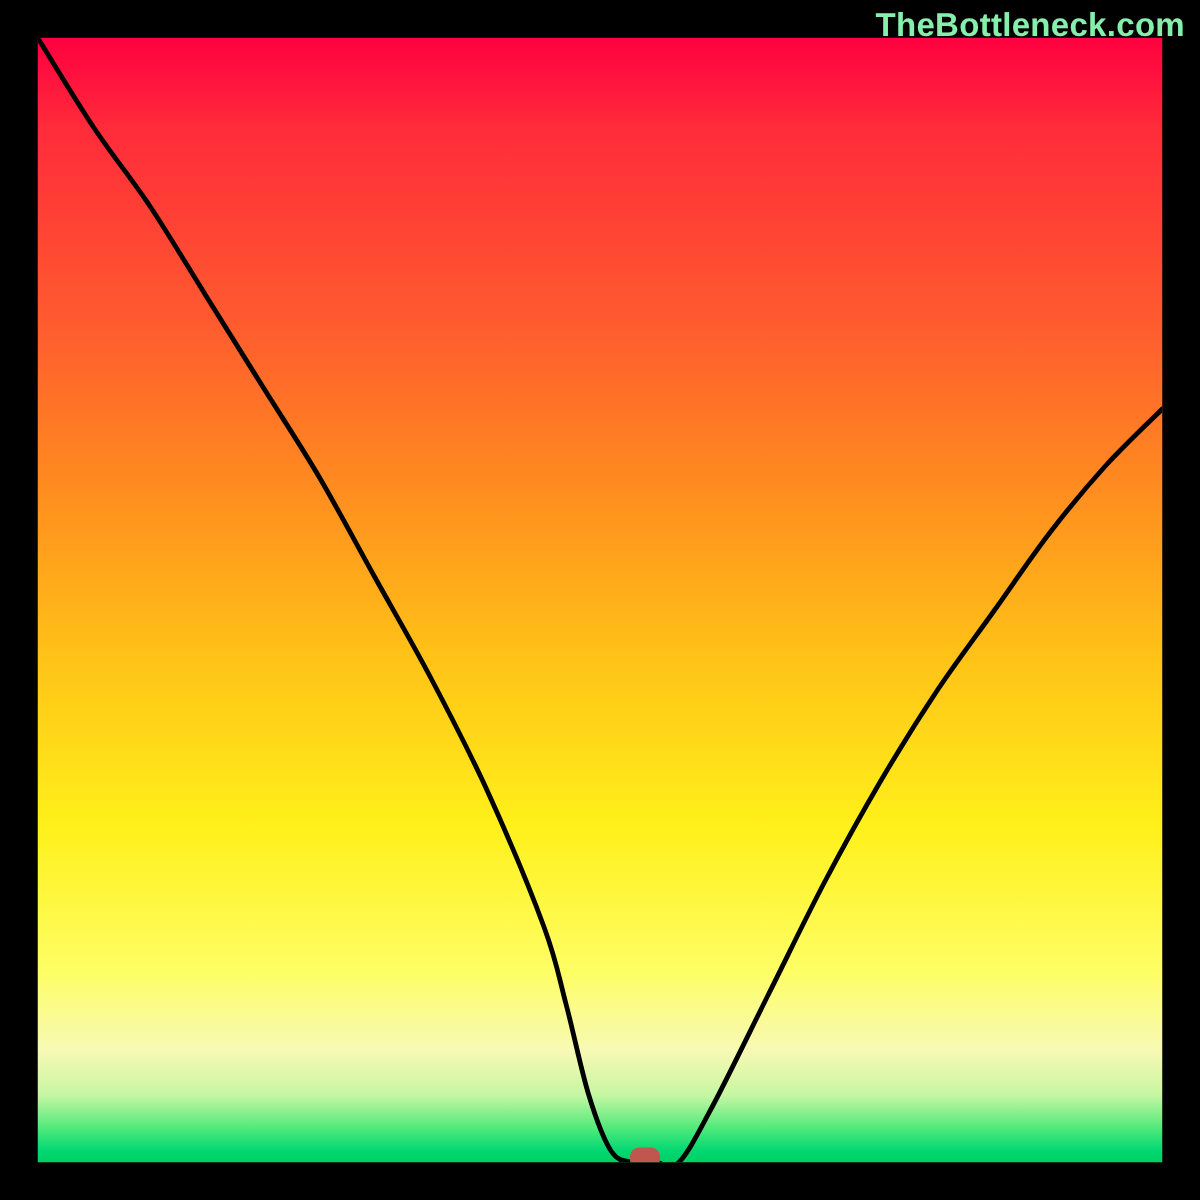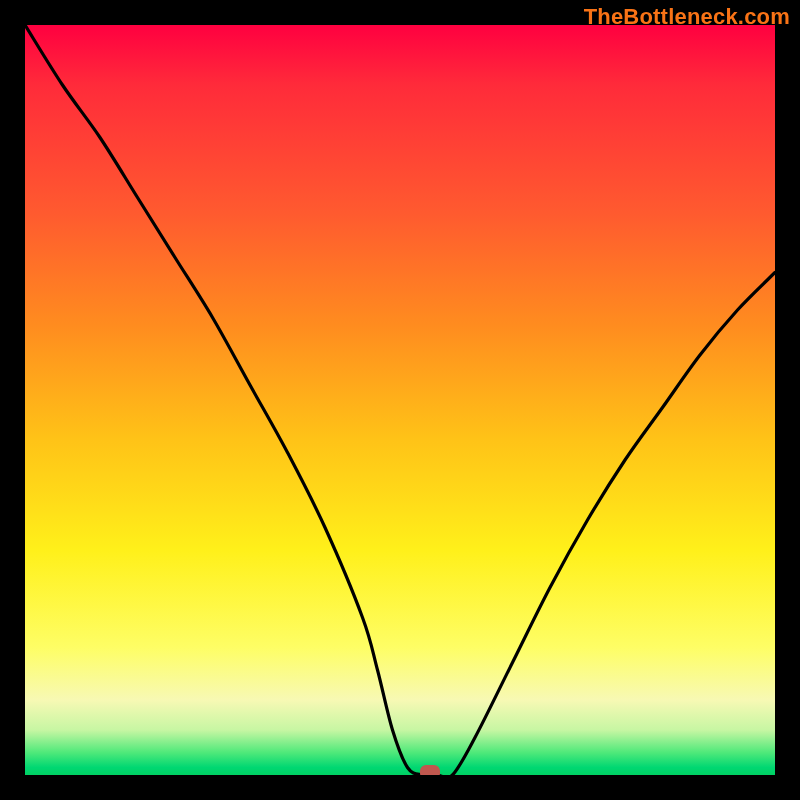--- a/index.html
+++ b/index.html
@@ -14,21 +14,21 @@
   .frame {
     position: relative;
     width: 800px;
     height: 800px;
     background: #000;
   }
   .watermark {
     position: absolute;
     top: 4px;
     right: 10px;
-    color: #f97316;
+    color: #86efac;
     font-size: 22px;
     font-weight: 600;
     letter-spacing: 0.2px;
     z-index: 5;
   }
   .plot-area {
     position: absolute;
     left: 25px;
     top: 25px;
     width: 750px;

